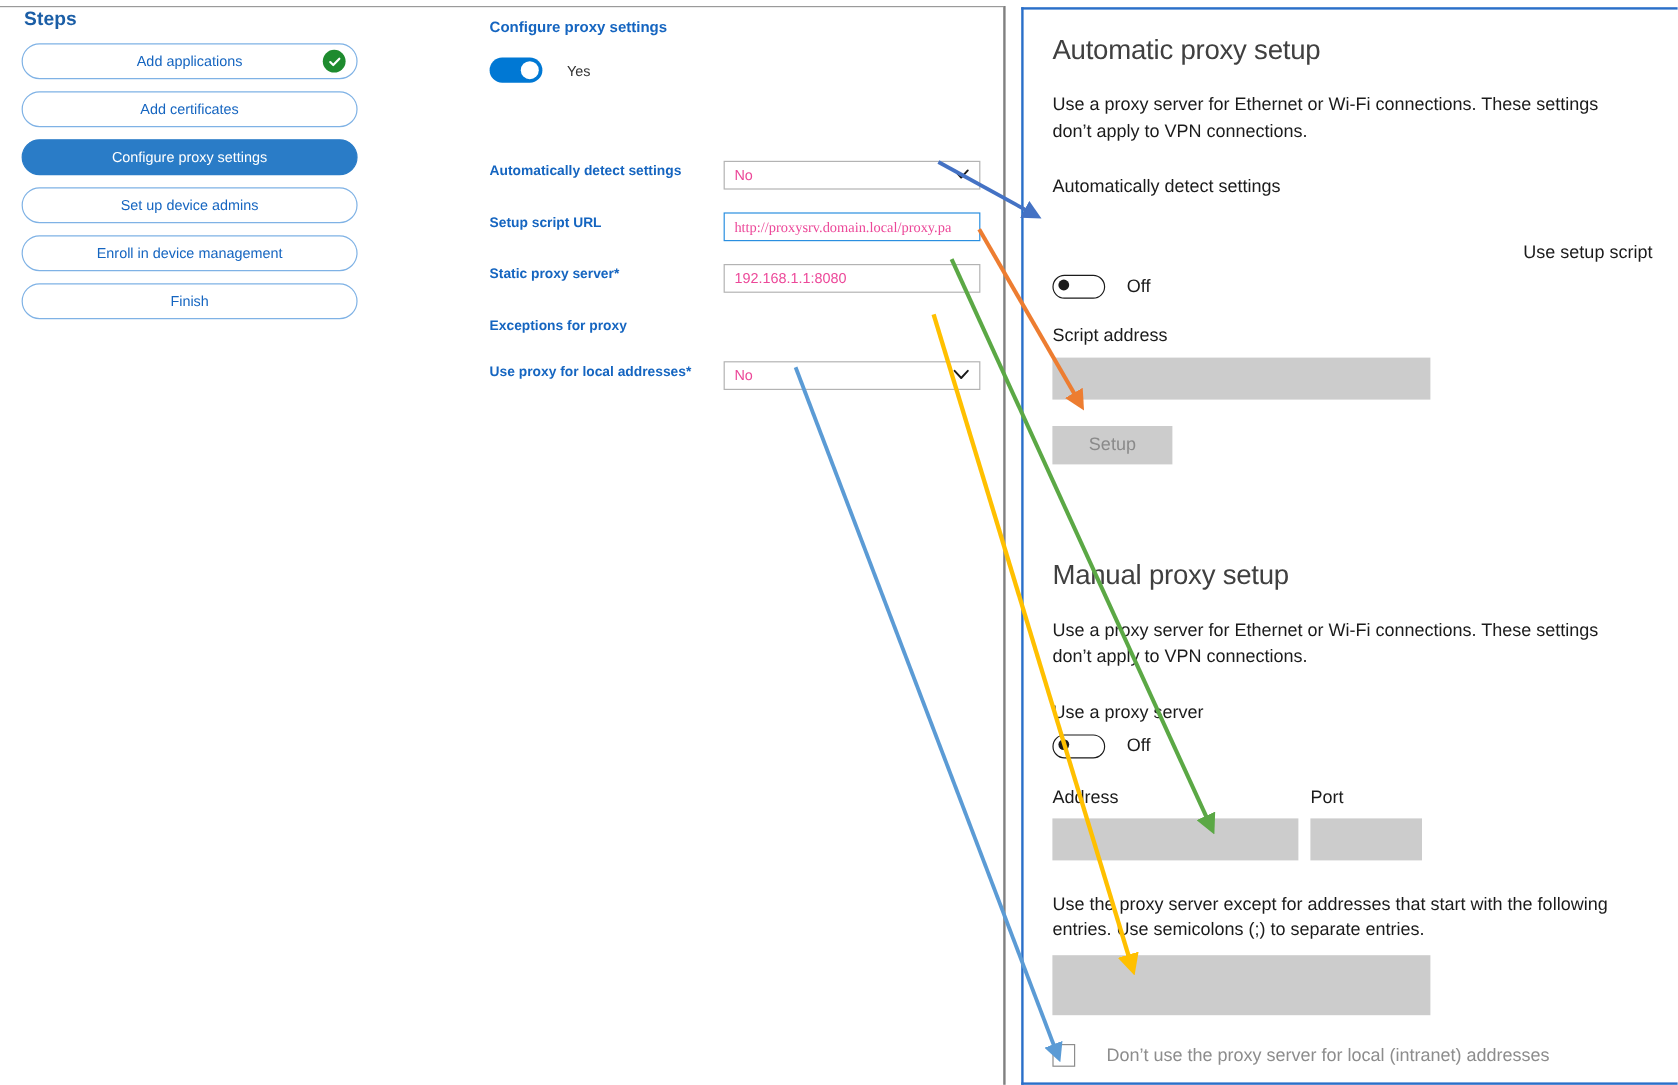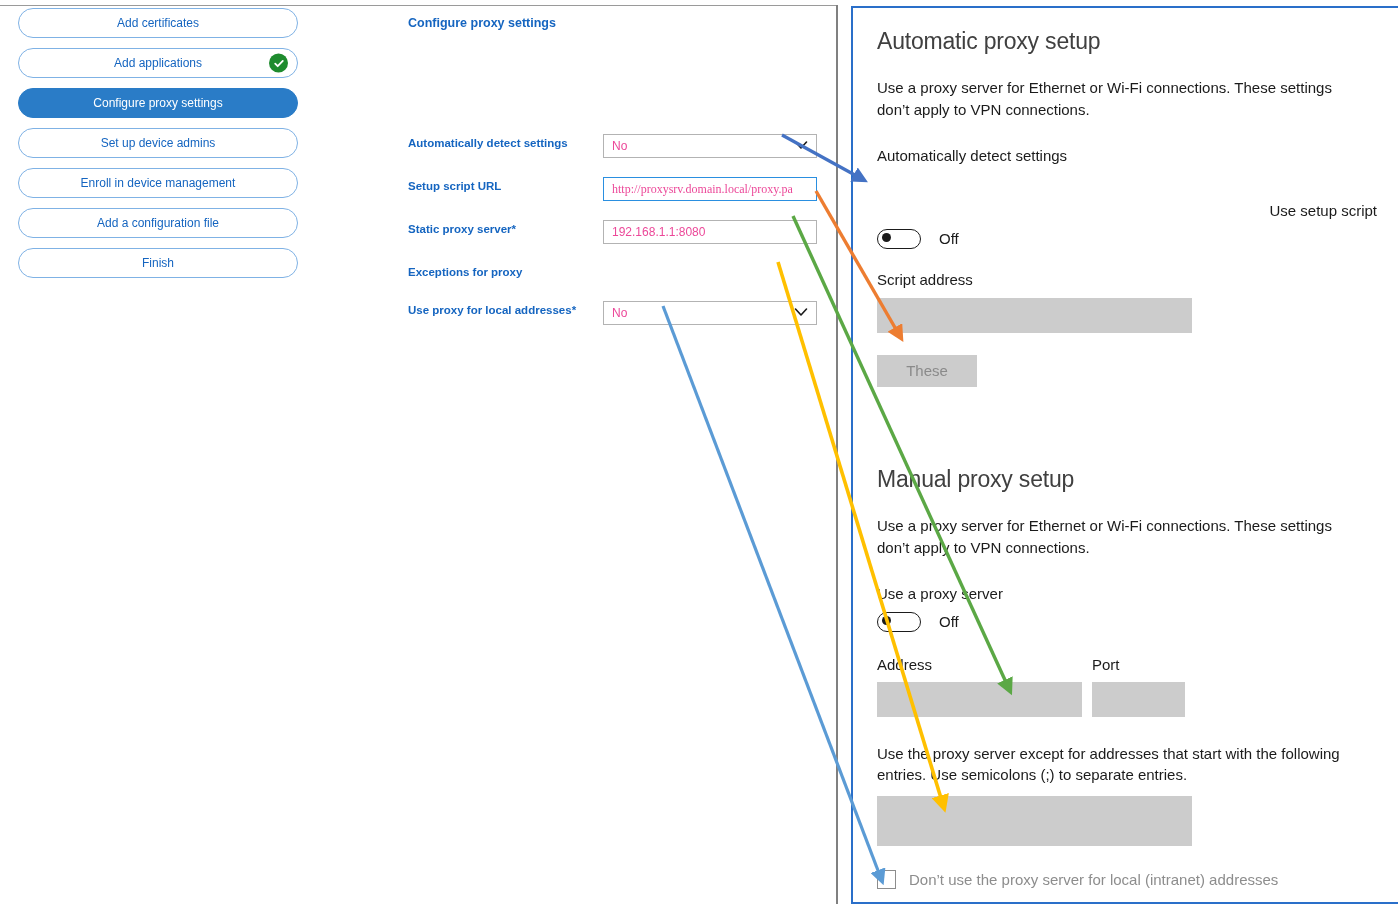--- a/index.html
+++ b/index.html
@@ -122,72 +122,74 @@
 
   .gbox { background: #cccccc; }
   .save-btn {
     background: #cccccc; color: #8a8a8a; font-size: 15px;
     display: flex; align-items: center; justify-content: center;
     font-family: "Liberation Sans", sans-serif; border: none; cursor: pointer;
   }
   .wcheck {
     width: 19px; height: 19px; border: 1.7px solid #8d8d8d; background: #fff;
   }
-  .wcheck-label { font-size: 15px; color: #8d8d8d; margin-left: 13px; }
+  .wcheck-label { font-size: 15px; color: #8d8d8d; margin-left: 26px; }
 
   
   #arrows { position: absolute; left: 0; top: 0; width: 1398px; height: 904px;
     pointer-events: none; }
 </style>
 </head>
 <body>
 
 <div id="top-rule"></div>
 <div id="vertical-rule"></div>
 
 <div id="steps-panel">
-
-  <div class="step-btn">
-    <span>Add certificates</span>
-  </div>
+  <div id="steps-title">Steps</div>
 
   <div class="step-btn">
     <span>Add applications</span>
     <span class="step-check">
       <svg width="12" height="12" viewBox="0 0 12 12">
           <path d="M2.2 6.2 L4.7 8.7 L9.8 3.4" fill="none" stroke="#ffffff" stroke-width="1.8" stroke-linecap="round" stroke-linejoin="round"></path>
         </svg>
     </span>
   </div>
 
+  <div class="step-btn">
+    <span>Add certificates</span>
+  </div>
+
   <div class="step-btn active">
     <span>Configure proxy settings</span>
   </div>
 
   <div class="step-btn">
     <span>Set up device admins</span>
   </div>
 
   <div class="step-btn">
     <span>Enroll in device management</span>
   </div>
 
-  <div class="step-btn">
-    <span>Add a configuration file</span>
-  </div>
 
   <div class="step-btn">
     <span>Finish</span>
   </div>
 </div>
 
 <div id="form-panel">
   <div class="form-head">Configure proxy settings</div>
 
   <div style="height:8px"></div>
+  <div>
+    <span class="pill"><span class="knob"></span></span>
+    <span class="pill-label">Yes</span>
+  </div>
 
   <div class="field-row" style="top:118px">
     <div class="field-label"><span>Automatically detect settings</span><span class="req"></span></div>
     <div class="ctl">
       <span>No</span>
       <span class="chev">
         <svg width="14" height="10" viewBox="0 0 14 10">
             <path d="M1.5 2 L7 8 L12.5 2" fill="none" stroke="#1a1a1a" stroke-width="1.6" stroke-linecap="round" stroke-linejoin="round"></path>
           </svg>
       </span>
@@ -238,21 +240,21 @@
       <div class="wtog" style="margin-top:10px;">
         <div class="wtog-off">
             <span class="k"></span>
           </div>
         <span class="wtog-text">Off</span>
       </div>
 
       <div class="sec-sublabel" style="margin-top:22px;">Script address</div>
       <div class="gbox" style="margin-top:10px; width:315px; height:35px;"></div>
 
-      <div class="save-btn" style="margin-top:22px; width:100px; height:32px;">These</div>
+      <div class="save-btn" style="margin-top:22px; width:100px; height:32px;">Setup</div>
     </div>
 
     <div style="position:absolute; left:0; top:458px; width:500px;">
       <h2 class="sec-title">Manual proxy setup</h2>
       <p class="sec-body" style="margin-top:22px;">Use a proxy server for Ethernet or Wi-Fi connections. These settings don’t apply to VPN connections.</p>
 
       <div class="sec-sublabel" style="margin-top:26px;">Use a proxy server</div>
       <div class="wtog" style="margin-top:10px;">
         <div class="wtog-off">
             <span class="k"></span>

